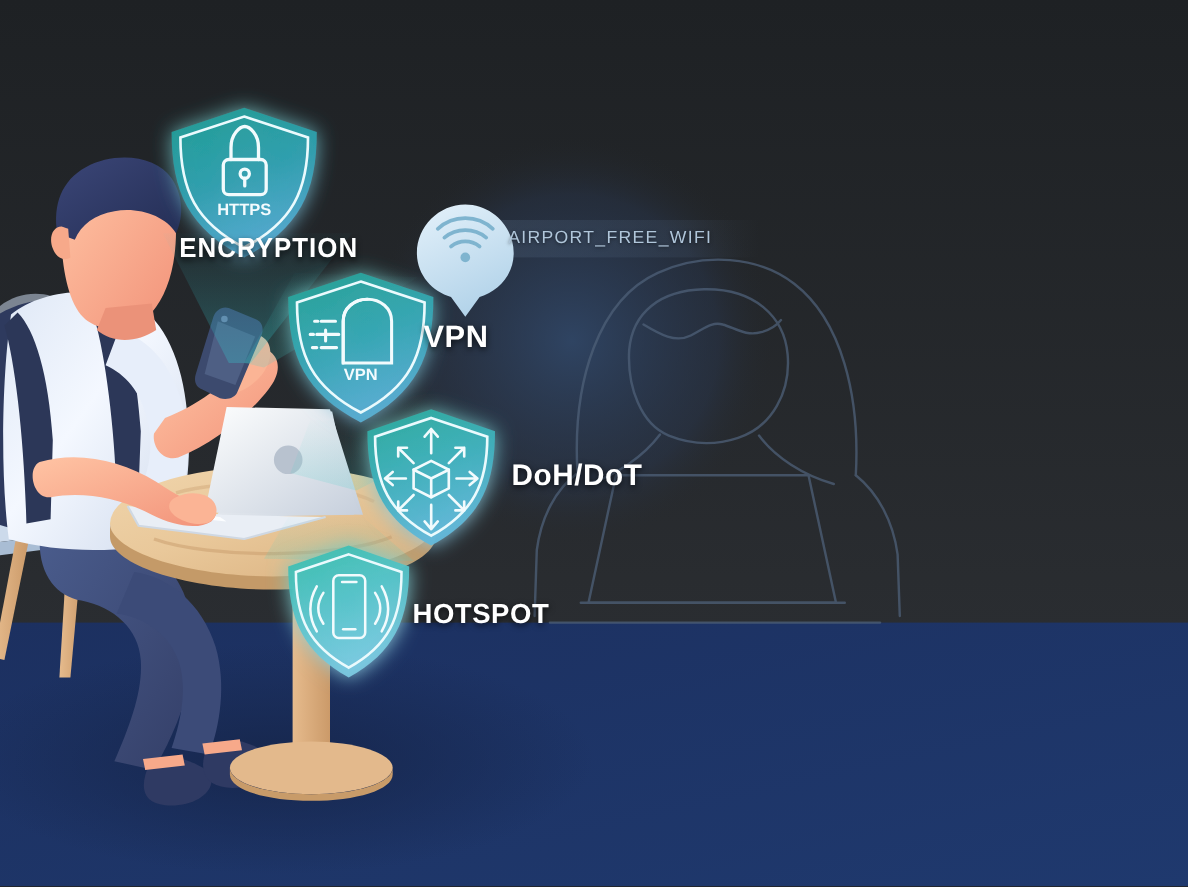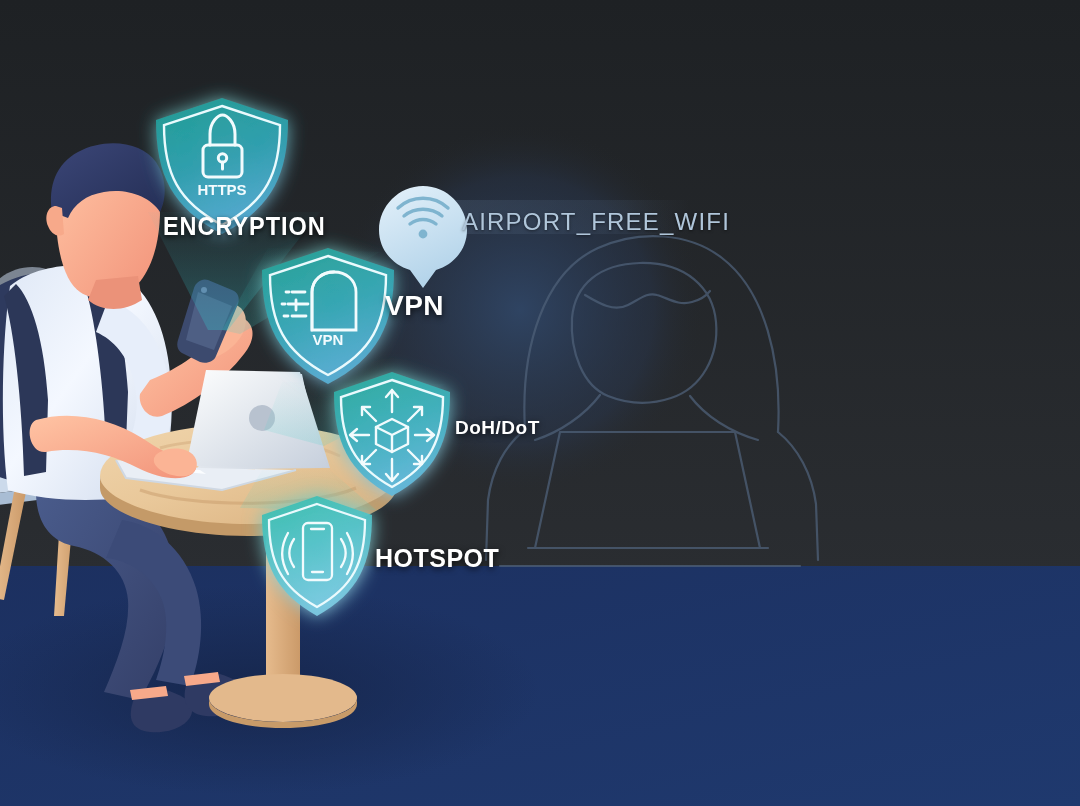--- a/index.html
+++ b/index.html
@@ -13,25 +13,25 @@
 
   
   .lbl{
     position:absolute;color:#ffffff;font-weight:bold;
     letter-spacing:.5px;white-space:nowrap;
     text-shadow:0 2px 6px rgba(0,0,0,.75);
     font-family:"Liberation Sans",sans-serif;
   }
   #lbl-encryption{left:163px;top:212px;font-size:25px;letter-spacing:1px;transform:scaleX(.94);transform-origin:left center;}
   #lbl-vpn{left:385px;top:290px;font-size:28px;}
-  #lbl-dohdot{left:455px;top:417px;font-size:19px;}
+  #lbl-dohdot{left:465px;top:417px;font-size:27px;}
   #lbl-hotspot{left:375px;top:544px;font-size:25px;letter-spacing:.5px;text-align:center;}
 
   #lbl-ssid{
-    position:absolute;left:462px;top:208px;font-size:24px;
+    position:absolute;left:462px;top:208px;font-size:16px;
     color:#b0c6da;letter-spacing:1.2px;white-space:nowrap;
     font-weight:normal;font-family:"Liberation Sans",sans-serif;
     text-shadow:0 1px 3px rgba(0,0,0,.5);
   }
 </style>
 </head>
 <body>
 
 <div id="stage">
 

